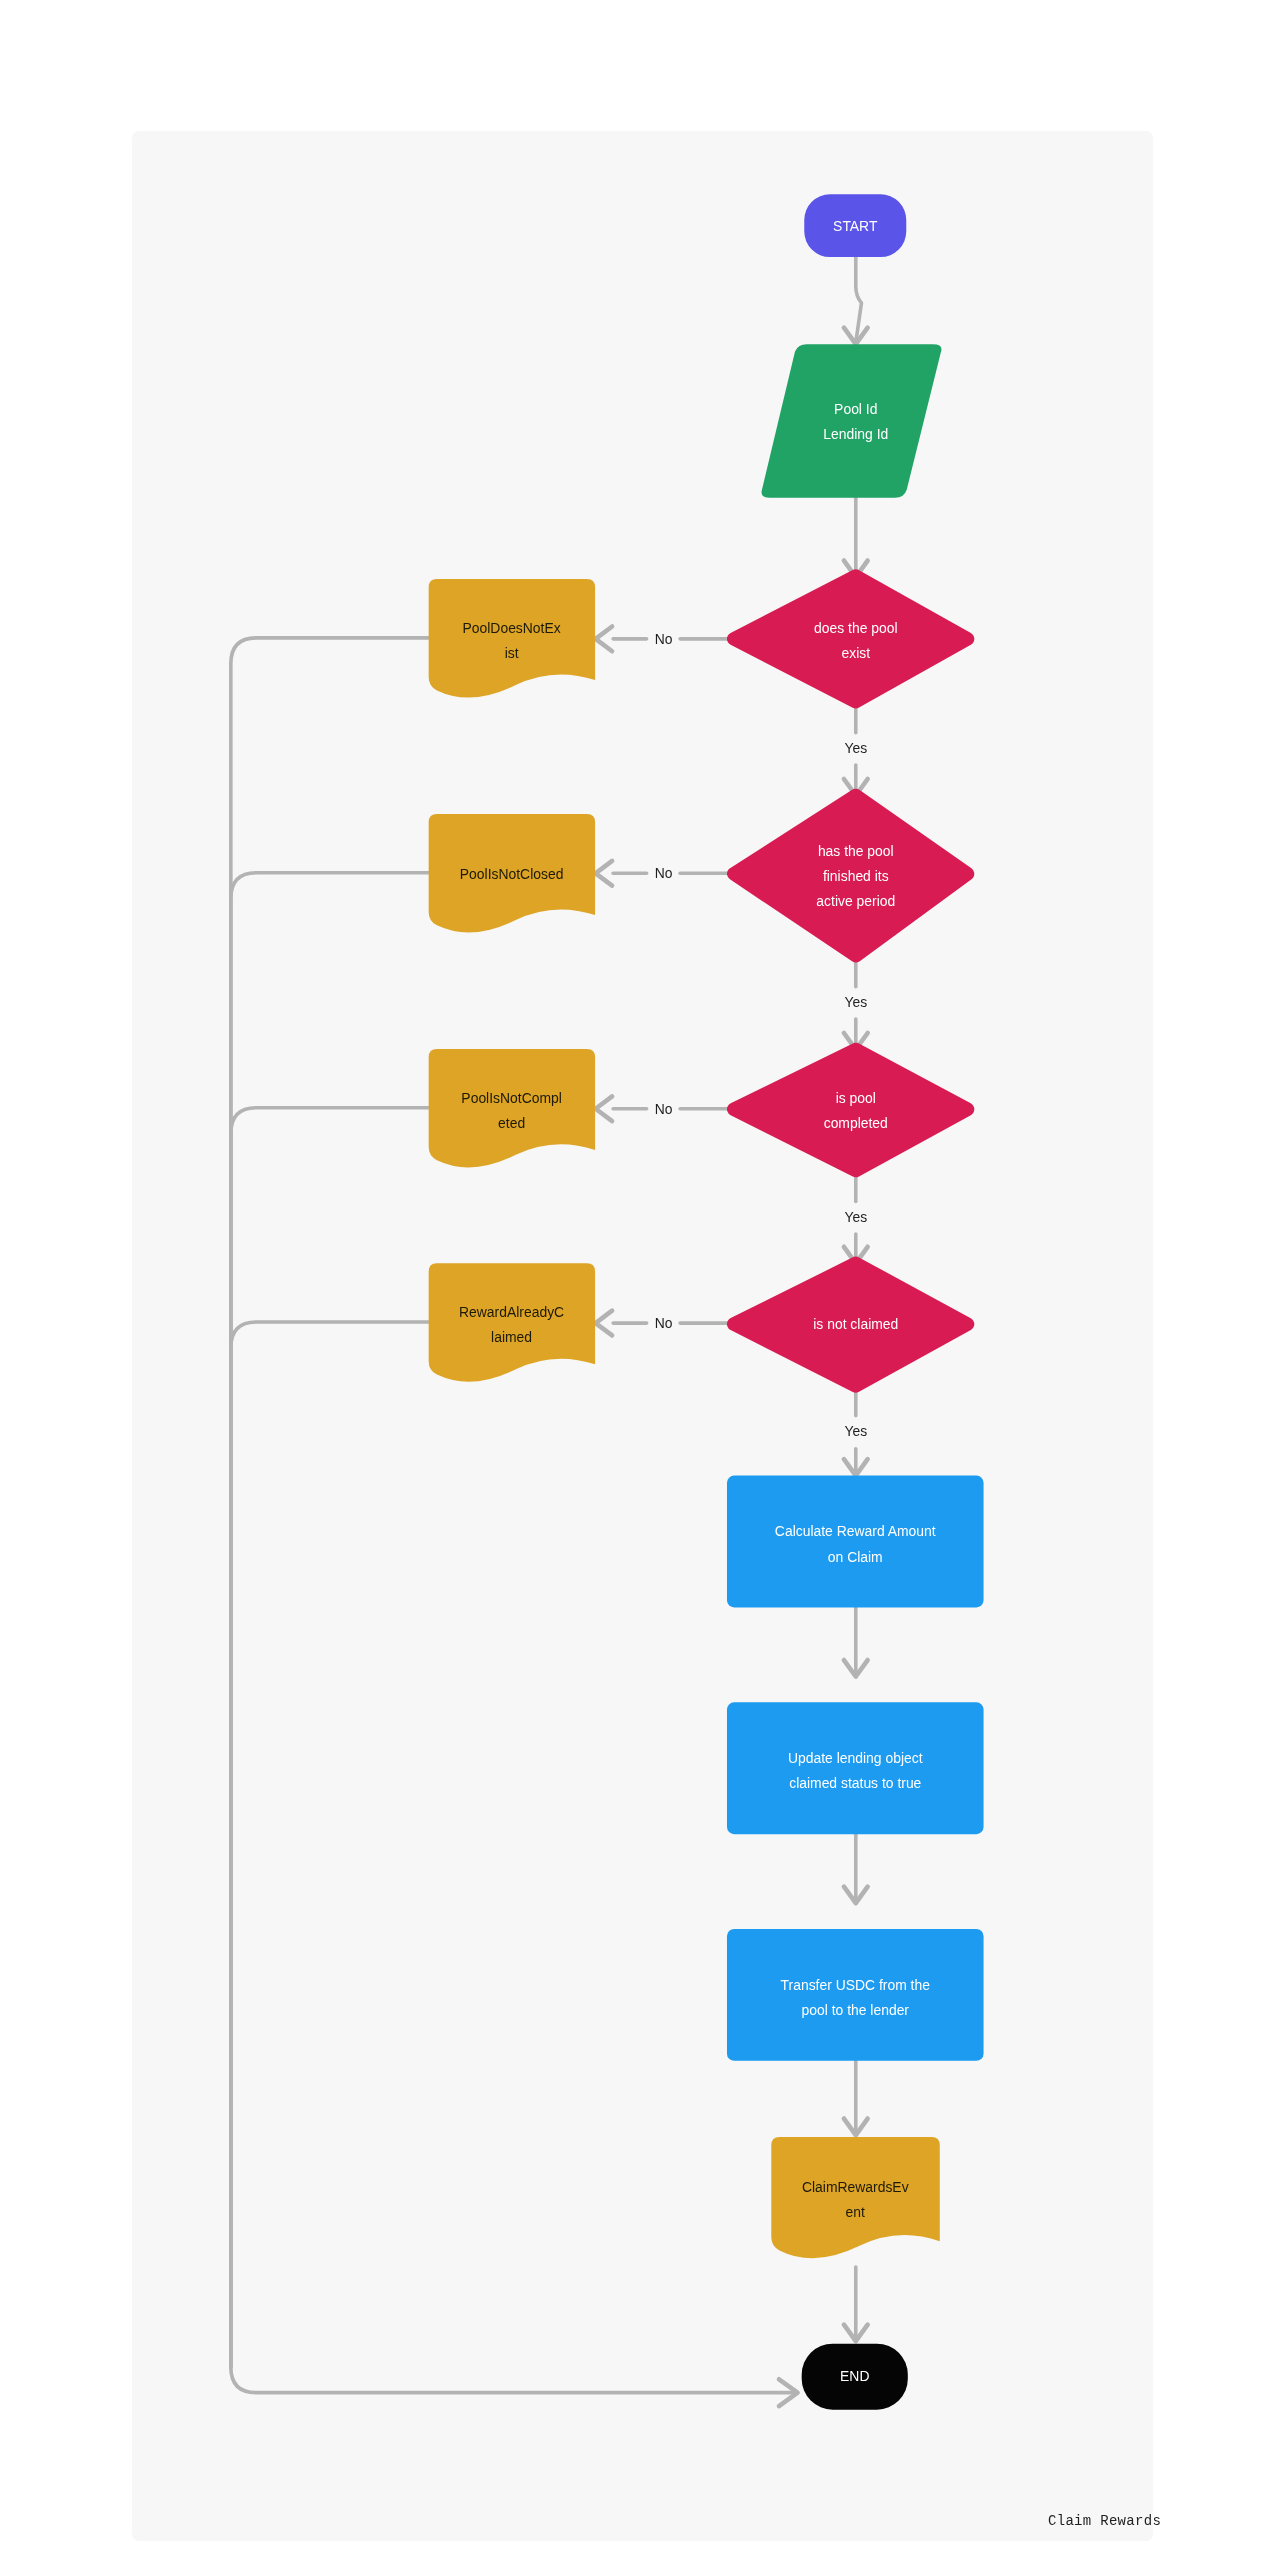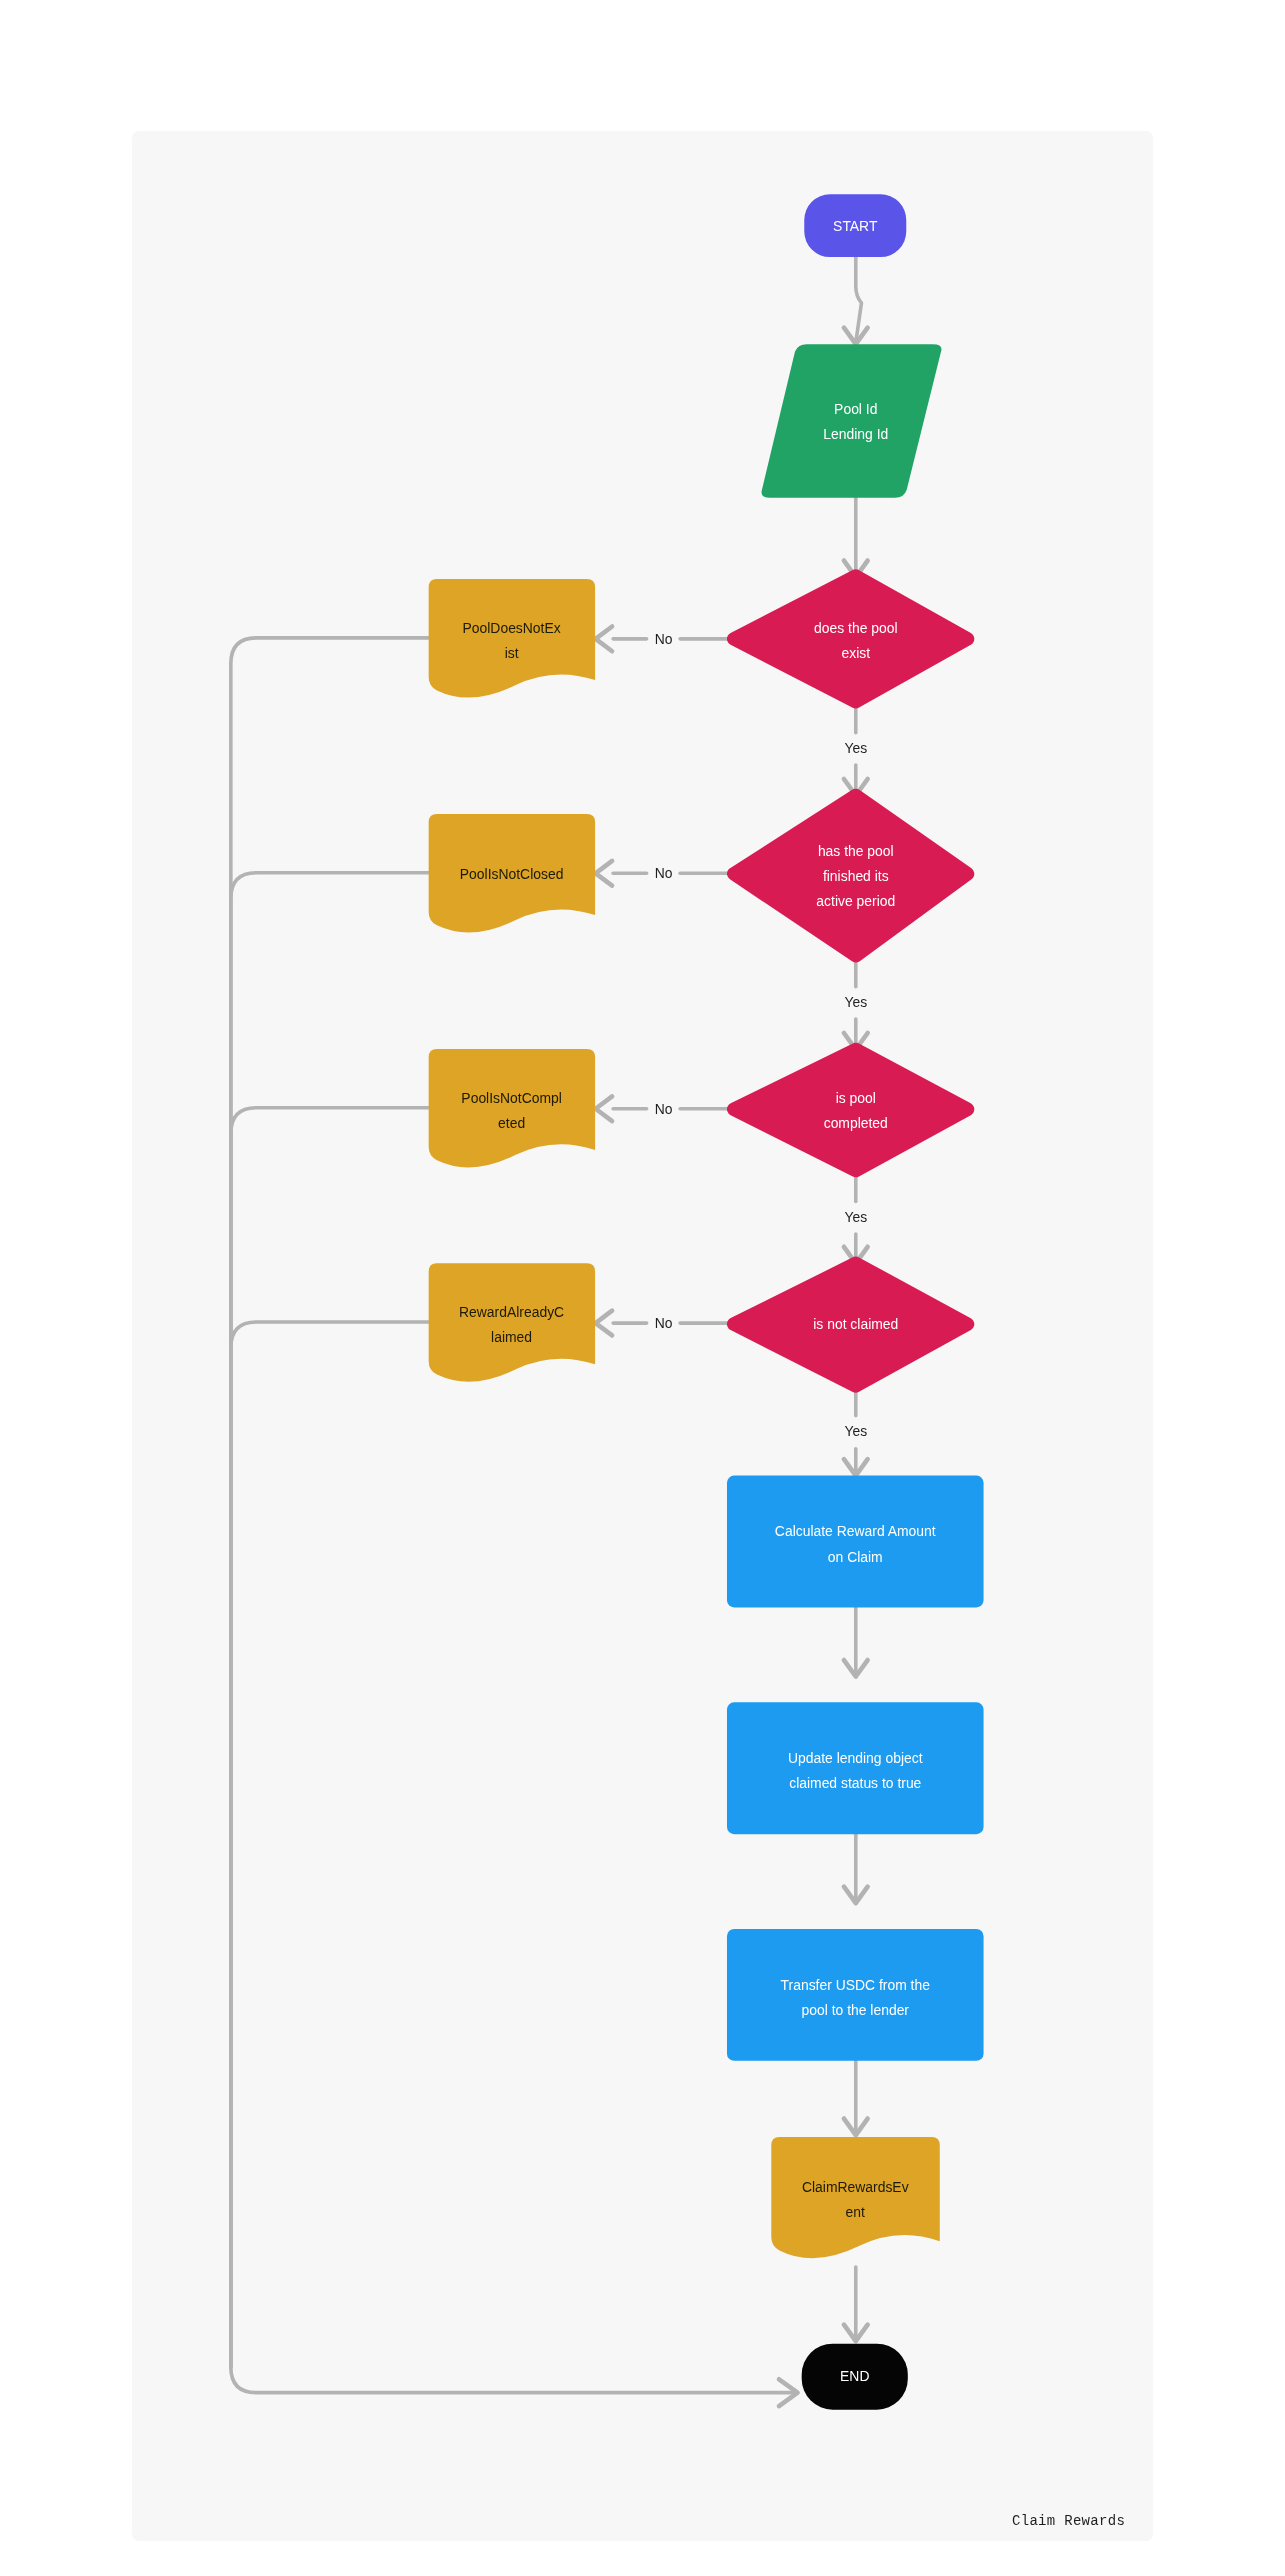--- a/index.html
+++ b/index.html
@@ -5,21 +5,21 @@
   html,body{margin:0;padding:0;background:#ffffff;}
   body{font-family:"Liberation Sans",sans-serif;}
   #page{position:relative;width:1286px;height:2675px;background:#ffffff;overflow:hidden;}
   #canvas{position:absolute;left:132px;top:131px;width:1021px;height:2410px;background:#f7f7f7;border-radius:7.2px;}
   #flow{position:absolute;left:0;top:0;width:1286px;height:2675px;}
   .nodelabel{font-family:"Liberation Sans",sans-serif;font-size:27px;}
   .nodelabel.light{fill:#ffffff;}
   .nodelabel.dark{fill:#1d1a08;}
   .edgelabel{font-family:"Liberation Sans",sans-serif;font-size:27px;fill:#1f1f1f;}
   .footer{position:absolute;font-family:"Liberation Mono",monospace;font-size:14px;color:#1f1f1f;
-          left:1012px;top:2513px;letter-spacing:0.3px;}
+          left:1048px;top:2513px;letter-spacing:0.3px;}
   .link{fill:none;stroke:#b3b3b3;stroke-width:7;stroke-linecap:round;stroke-linejoin:round;}
   .arrowhead{fill:none;stroke:#b3b3b3;stroke-width:9;stroke-linecap:round;stroke-linejoin:round;}
 </style>
 </head>
 <body>
 
 <div id="page">
 
   <div id="canvas"></div>
 

